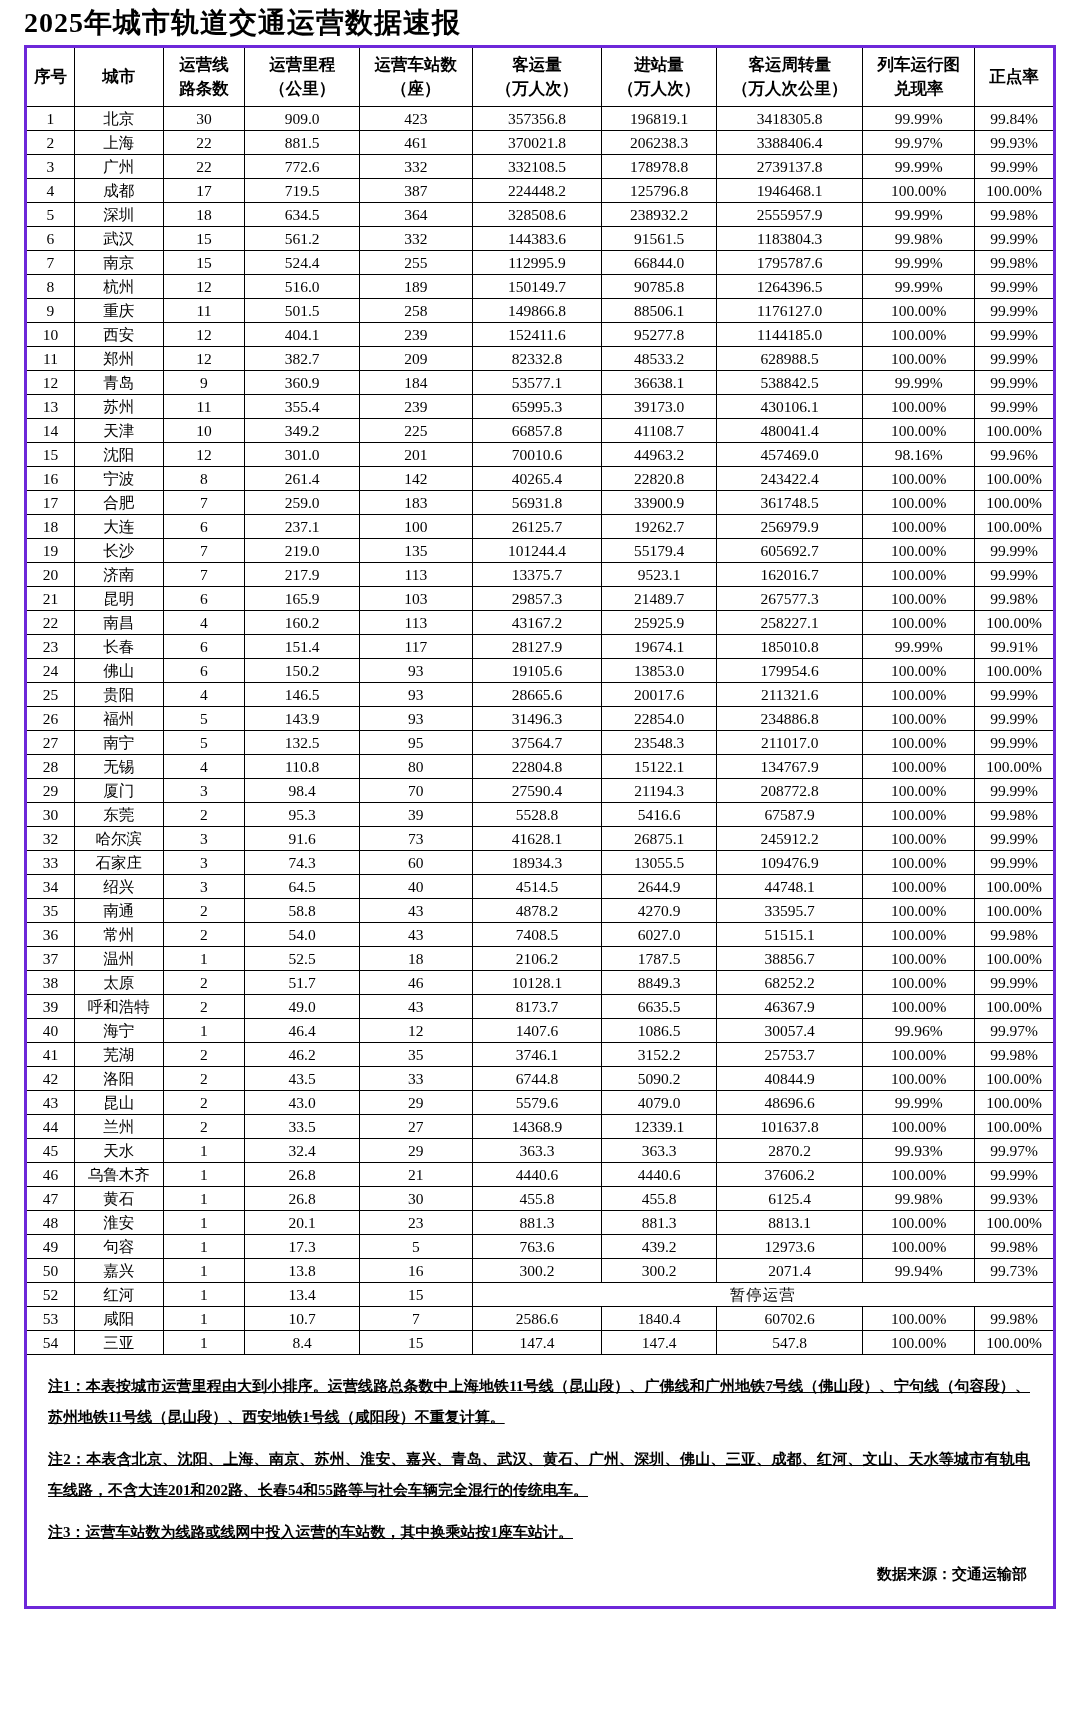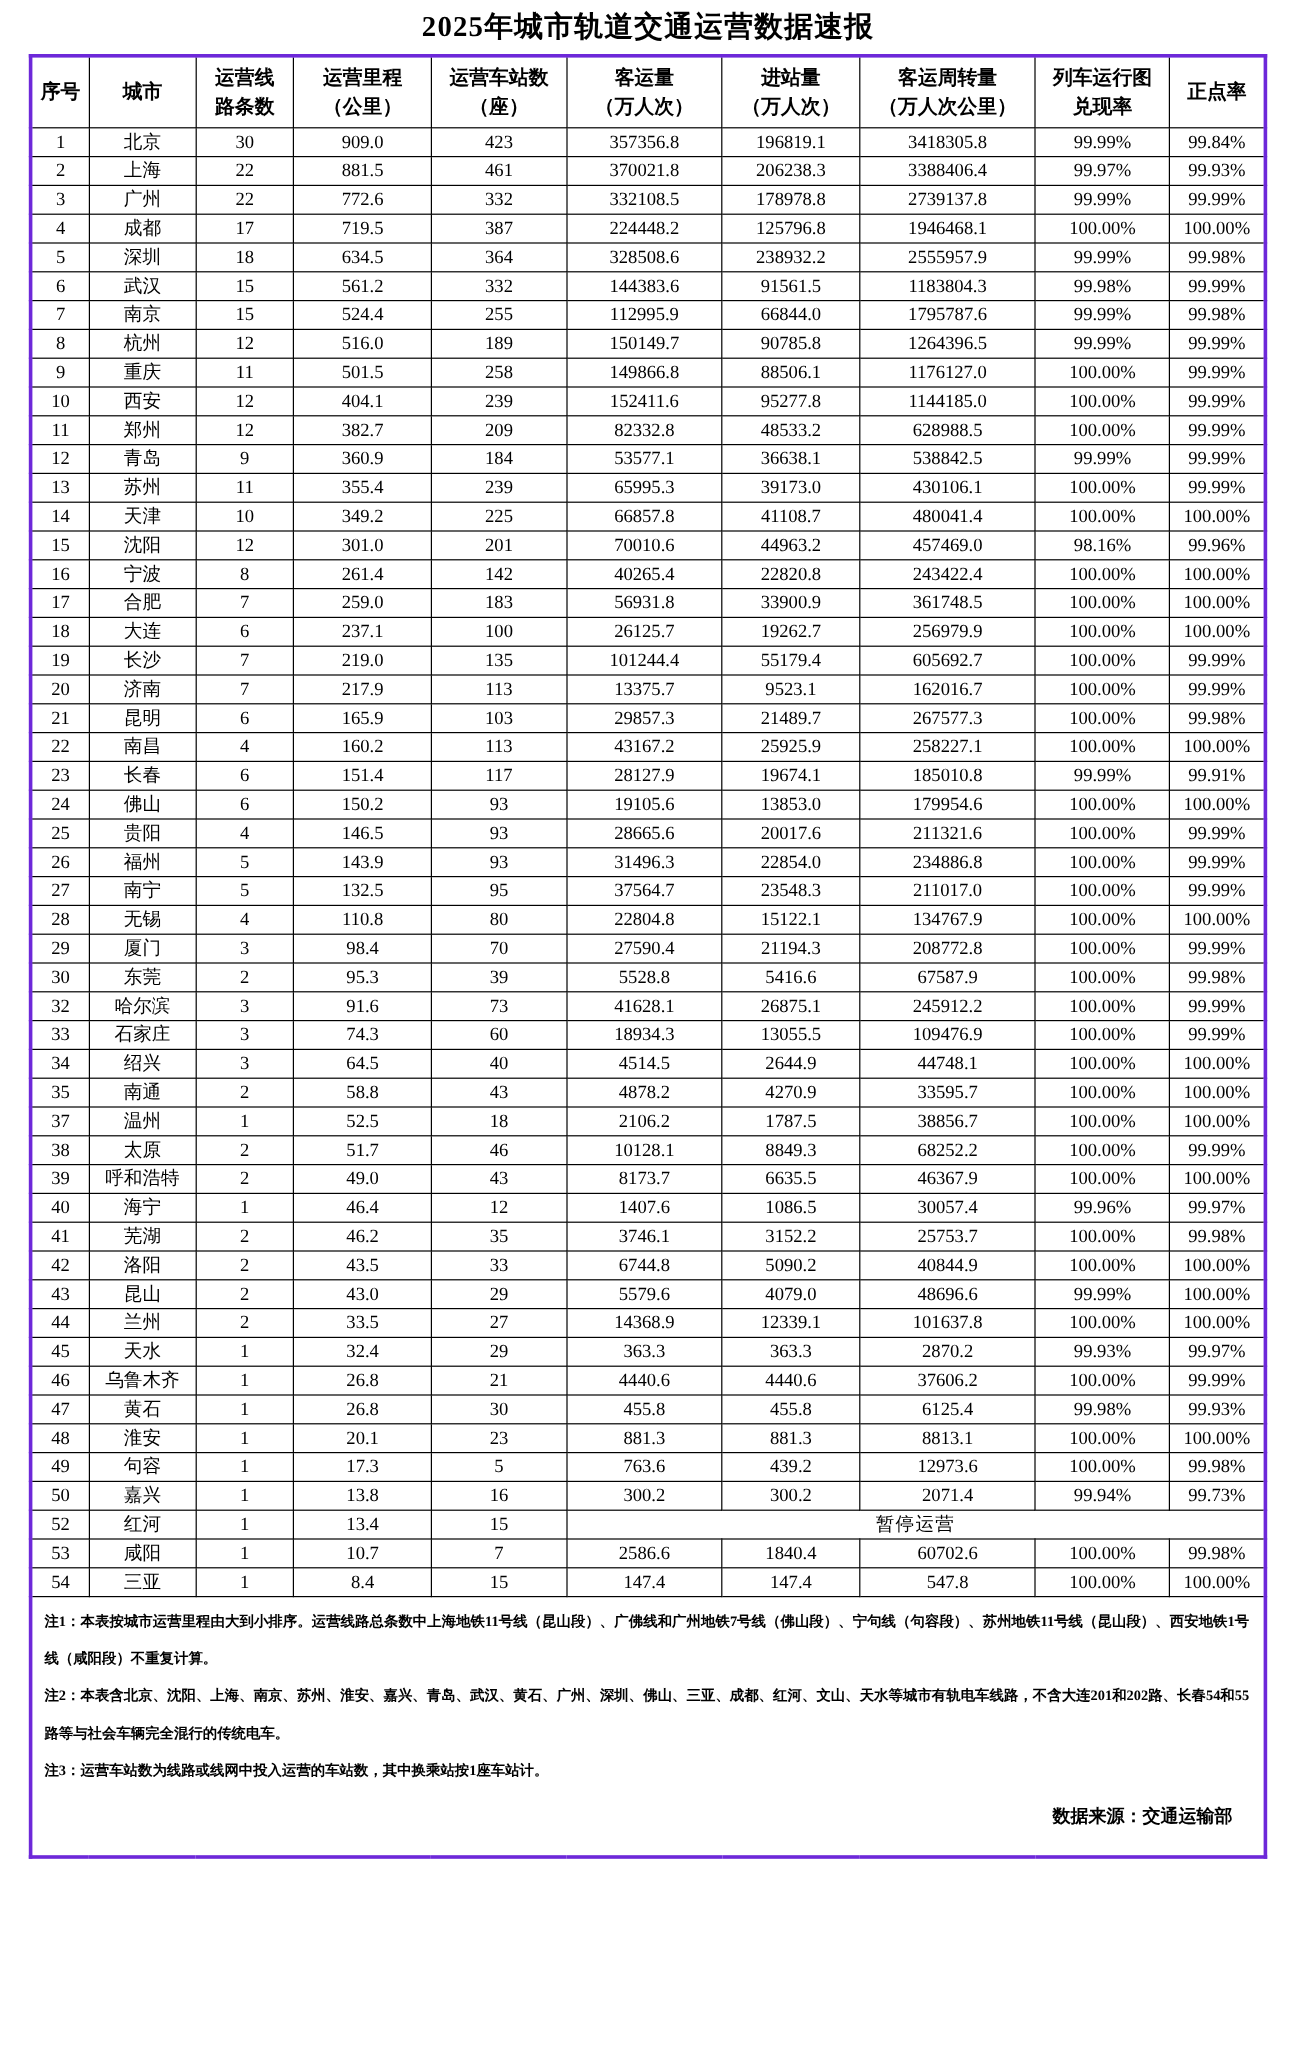--- a/index.html
+++ b/index.html
@@ -5,22 +5,21 @@
   * { box-sizing: border-box; }
   html, body {
     margin: 0; padding: 0;
     background: #ffffff;
     width: 1080px;
     font-family: "Liberation Serif", "DejaVu Serif", serif;
     color: #000;
   }
   .page { width: 1080px; min-height: 1716px; padding: 6px 24px 10px; }
   .title {
-    text-align: center;
-    font-size: 24px;
+    font-size: 28px;
     font-weight: bold;
     letter-spacing: 1px;
     margin: 2px 0 7px;
     line-height: 30px;
   }
   table.report {
     width: 100%;
     border-collapse: collapse;
     table-layout: fixed;
     border: 3px solid #6d28d9;
@@ -45,25 +44,26 @@
     line-height: 20px;
   }
   td.suspended { letter-spacing: 1px; font-size: 16px; }
   td.notes-cell {
     text-align: left;
     white-space: normal;
     vertical-align: top;
     padding: 5px 12px 16px 10px;
   }
   .notes p {
-    margin: 0;
-    font-size: 12px;
+    margin: 11px;
+    font-size: 15px;
     font-weight: bold;
     line-height: 31px;
     text-align: justify;
+    text-decoration: underline;
   }
   .source {
     text-align: right;
     font-size: 15px;
     font-weight: bold;
     line-height: 31px;
     padding-right: 14px;
     margin-top: 8px;
   }
 </style>
@@ -530,20 +530,32 @@
           <td>2</td>
           <td>58.8</td>
           <td>43</td>
           <td>4878.2</td>
           <td>4270.9</td>
           <td>33595.7</td>
           <td>100.00%</td>
           <td>100.00%</td>
         </tr>
         <tr>
+          <td>36</td>
+          <td>常州</td>
+          <td>2</td>
+          <td>54.0</td>
+          <td>43</td>
+          <td>7408.5</td>
+          <td>6027.0</td>
+          <td>51515.1</td>
+          <td>100.00%</td>
+          <td>99.98%</td>
+        </tr>
+        <tr>
           <td>37</td>
           <td>温州</td>
           <td>1</td>
           <td>52.5</td>
           <td>18</td>
           <td>2106.2</td>
           <td>1787.5</td>
           <td>38856.7</td>
           <td>100.00%</td>
           <td>100.00%</td>

